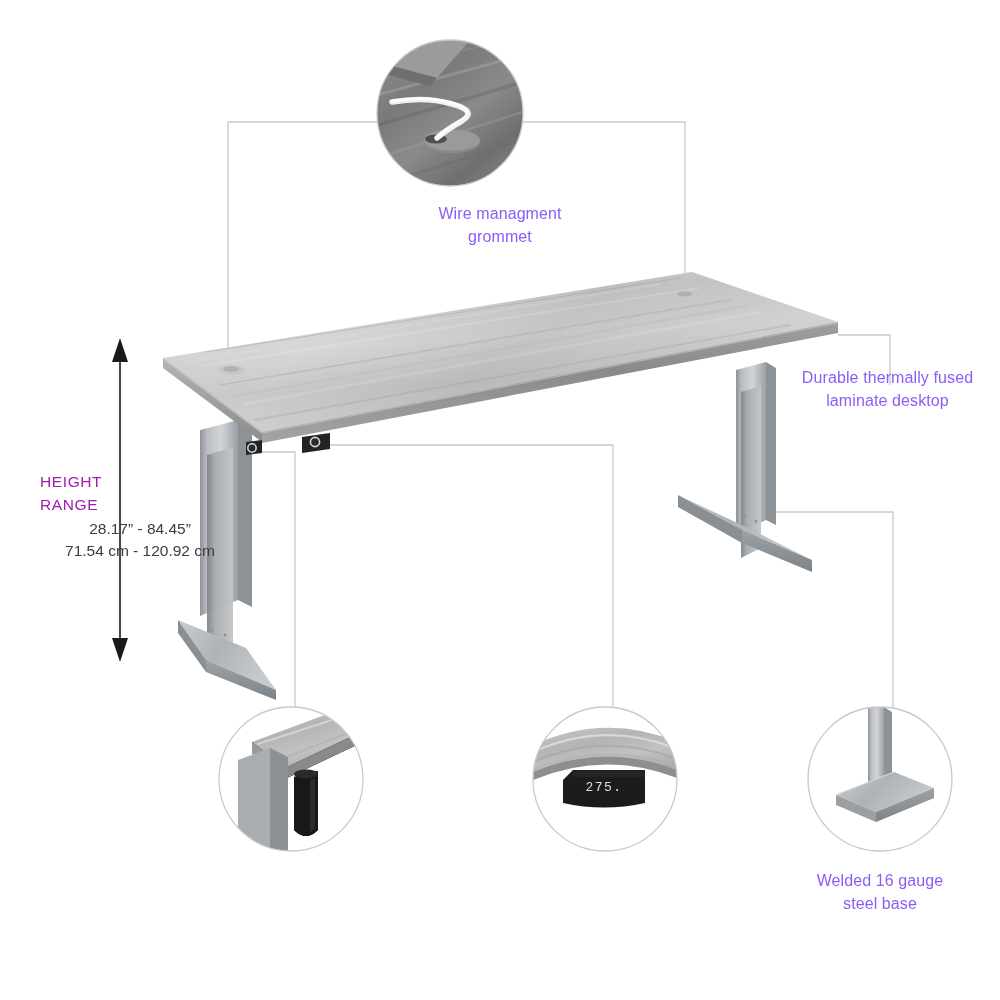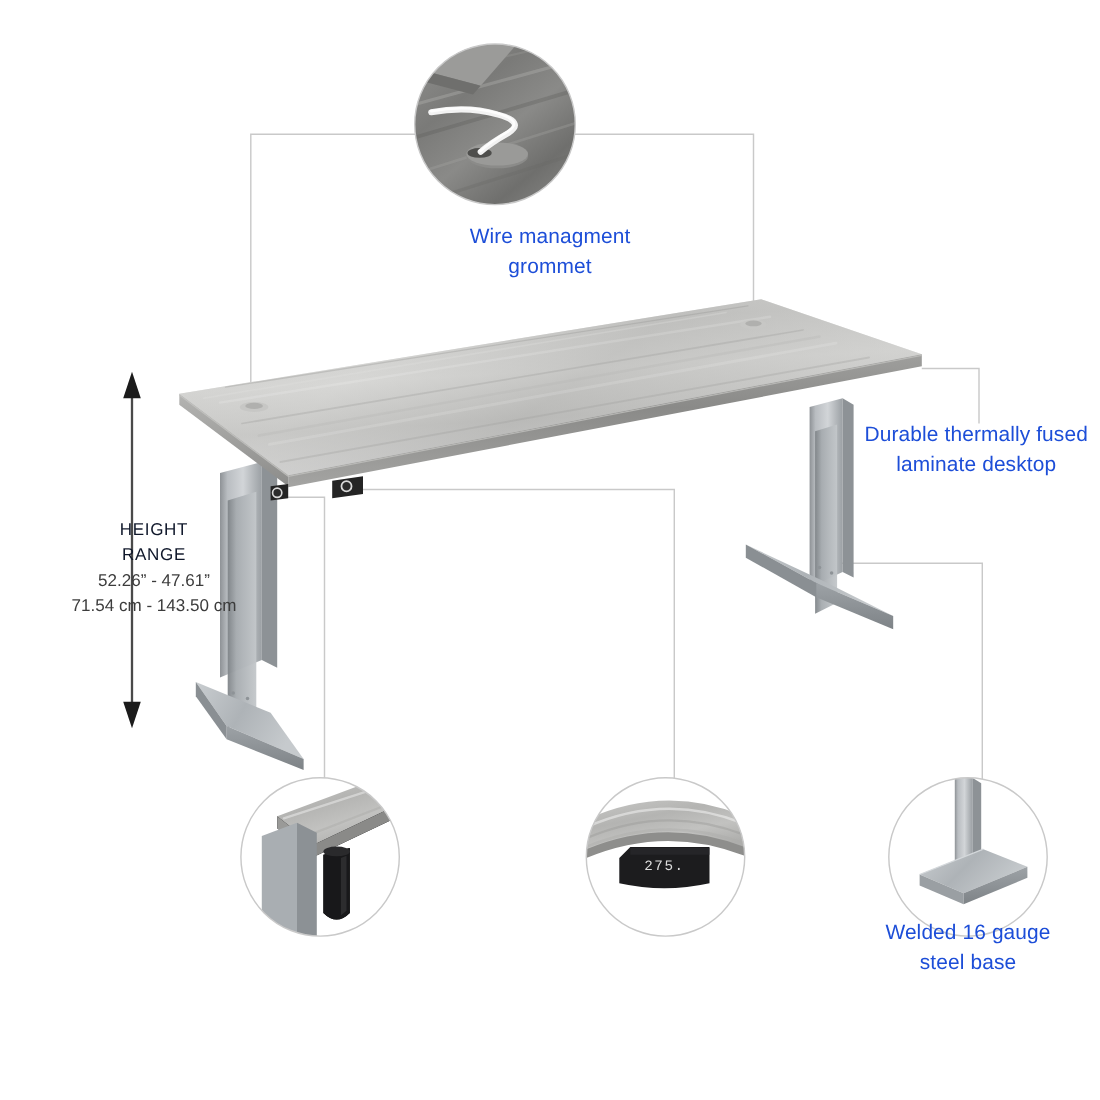--- a/index.html
+++ b/index.html
@@ -23,49 +23,48 @@
   }
   svg.art {
     position: absolute;
     top: 0; left: 0;
     width: 1000px;
     height: 1000px;
   }
   .label {
     position: absolute;
     text-align: center;
-    font-size: 19px;
+    font-size: 16px;
     line-height: 1.42;
-    color: #1d4ed8;
+    color: #8b5cf6;
     white-space: pre-line;
     letter-spacing: 0.1px;
   }
   .dim-title {
     position: absolute;
-    text-align: center;
     font-size: 15.5px;
     line-height: 1.5;
-    color: #0f172a;
+    color: #a21caf;
     letter-spacing: 0.6px;
     white-space: pre-line;
   }
   .dim-values {
     position: absolute;
     text-align: center;
     font-size: 15.5px;
     line-height: 1.45;
     color: #3c3c3c;
     white-space: pre-line;
   }
   
   #lbl-grommet   { left: 345px; top: 203px;  width: 310px; }
-  #lbl-laminate  { left: 775px; top: 383px;  width: 225px; text-align: center; }
+  #lbl-laminate  { left: 775px; top: 367px;  width: 225px; text-align: center; }
   #lbl-sensor    { left: 200px; top: 857px;  width: 190px; }
   #lbl-presets   { left: 520px; top: 857px;  width: 210px; }
-  #lbl-steel     { left: 790px; top: 836px;  width: 180px; }
+  #lbl-steel     { left: 790px; top: 870px;  width: 180px; }
   #dim-title     { left: 40px;  top: 470px;  width: 200px; }
   #dim-values    { left: 20px;  top: 518px;  width: 240px; }
 </style>
 </head>
 <body>
 
 <div id="stage">
 
   <svg class="art" viewBox="0 0 1000 1000">
     <defs>
@@ -320,22 +319,22 @@
         <polygon points="876,812 934,788 934,798 876,822" fill="url(#gFootSide)"></polygon>
         <polyline points="836,795 894,772" fill="none" stroke="#d4d8db" stroke-width="1.2"></polyline>
       </g>
       <circle cx="880" cy="779" r="72" fill="none" stroke="#c9c9c9" stroke-width="1.3"></circle>
     </g>
   </svg>
 
   <div class="dim-title" id="dim-title">HEIGHT
 RANGE</div>
 
-  <div class="dim-values" id="dim-values"><span>52.26” - 47.61”</span>
-<span>71.54 cm - 143.50 cm</span></div>
+  <div class="dim-values" id="dim-values"><span>28.17” - 84.45”</span>
+<span>71.54 cm - 120.92 cm</span></div>
 
   <div class="label" id="lbl-grommet">Wire managment
 grommet</div>
 
   <div class="label" id="lbl-laminate">Durable thermally fused
 laminate desktop</div>
 
 
 
   <div class="label" id="lbl-steel">Welded 16 gauge

